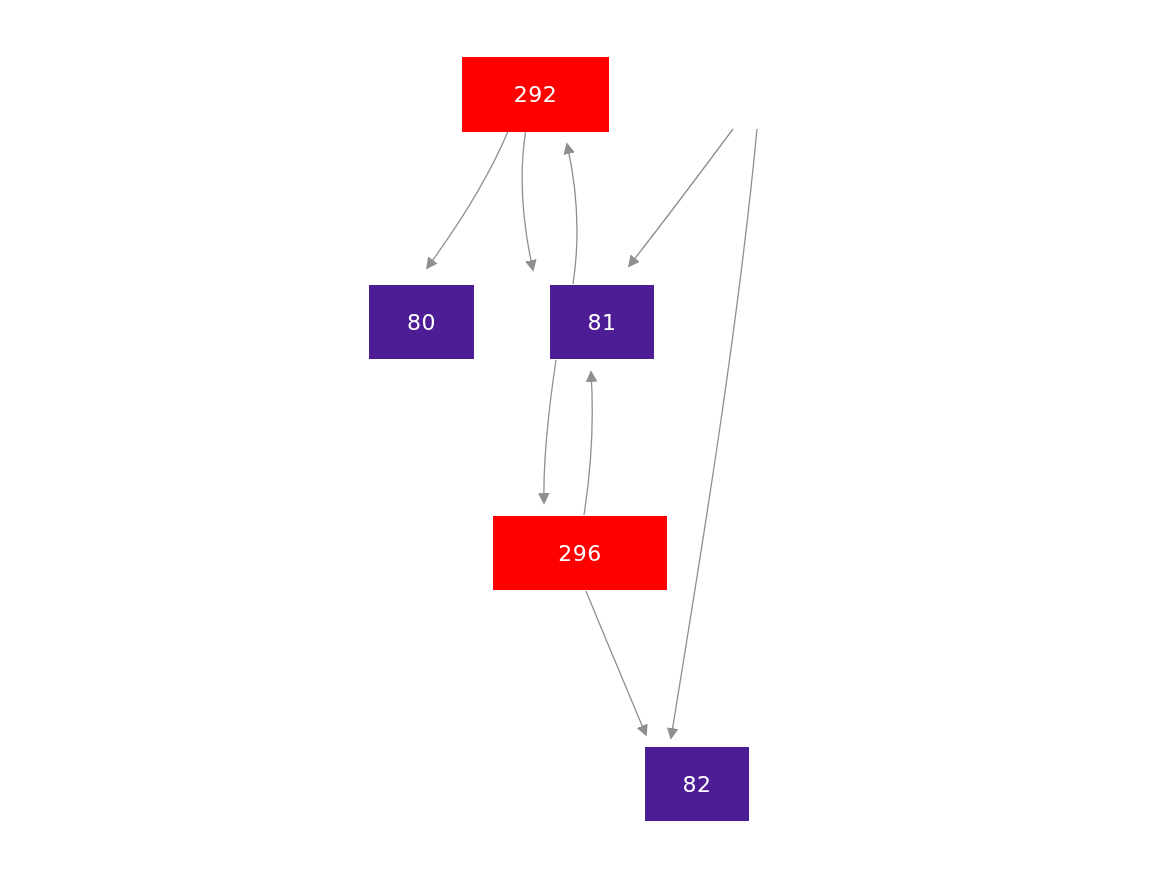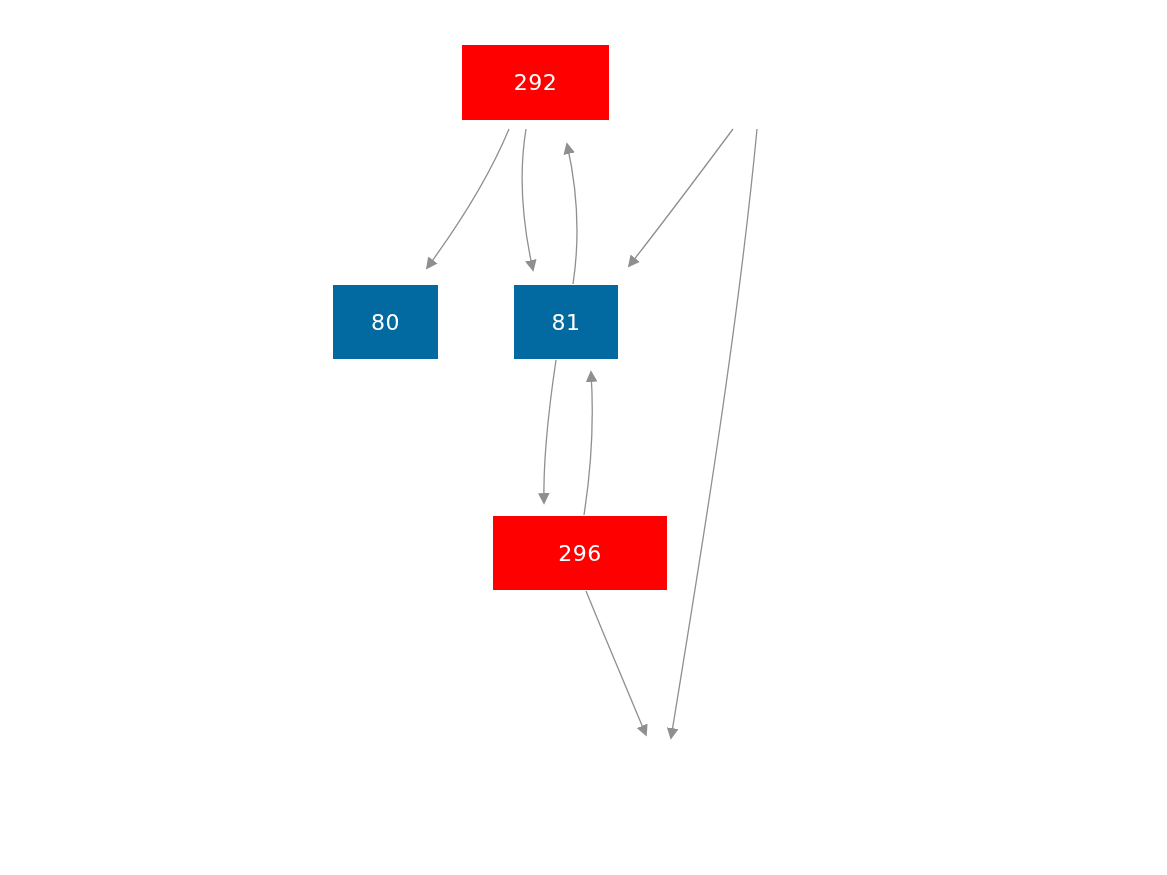--- a/index.html
+++ b/index.html
@@ -30,21 +30,21 @@
   .node {
     position: absolute;
     display: flex;
     align-items: center;
     justify-content: center;
     color: #ffffff;
     font-size: 22px;
     letter-spacing: 0.5px;
   }
   .node-red  { background: #ff0000; }
-  .node-blue { background: #0369a1; }
+  .node-blue { background: #4c1d95; margin-left: 36px; }
 </style>
 </head>
 <body>
 
 <div id="canvas">
 
   <svg id="edges" viewBox="0 0 1167 875" xmlns="http://www.w3.org/2000/svg">
     <defs>
       <marker id="arrow" viewBox="0 0 10 10" refX="8.5" refY="5" markerWidth="9" markerHeight="9" orient="auto">
         <path d="M0,0 L10,5 L0,10 z" fill="#8f8f8f"></path>
@@ -61,31 +61,34 @@
 
     <path class="edge" d="M757,129 C738,330 700,560 671,738" marker-end="url(#arrow)"></path>
 
     <path class="edge" d="M556,360 C549,407 543,462 544,503" marker-end="url(#arrow)"></path>
 
     <path class="edge" d="M584,515 C591,470 594,418 591,372" marker-end="url(#arrow)"></path>
 
     <path class="edge" d="M586,591 C606,640 628,692 646,735" marker-end="url(#arrow)"></path>
   </svg>
 
-  <div class="node node-red" style="left:462px; top:45px; width:147px; height:75px;">
+  <div class="node node-red" style="left:462px; top:57px; width:147px; height:75px;">
     <span>292</span>
   </div>
 
 
   <div class="node node-blue" style="left:333px; top:285px; width:105px; height:74px;">
     <span>80</span>
   </div>
 
   <div class="node node-blue" style="left:514px; top:285px; width:104px; height:74px;align-items:center;">
     <span>81</span>
   </div>
 
   <div class="node node-red" style="left:493px; top:516px; width:174px; height:74px;">
     <span>296</span>
   </div>
 
+  <div class="node node-blue" style="left:609px; top:747px; width:104px; height:74px;">
+    <span>82</span>
+  </div>
 
 </div>
 
 </body></html>

